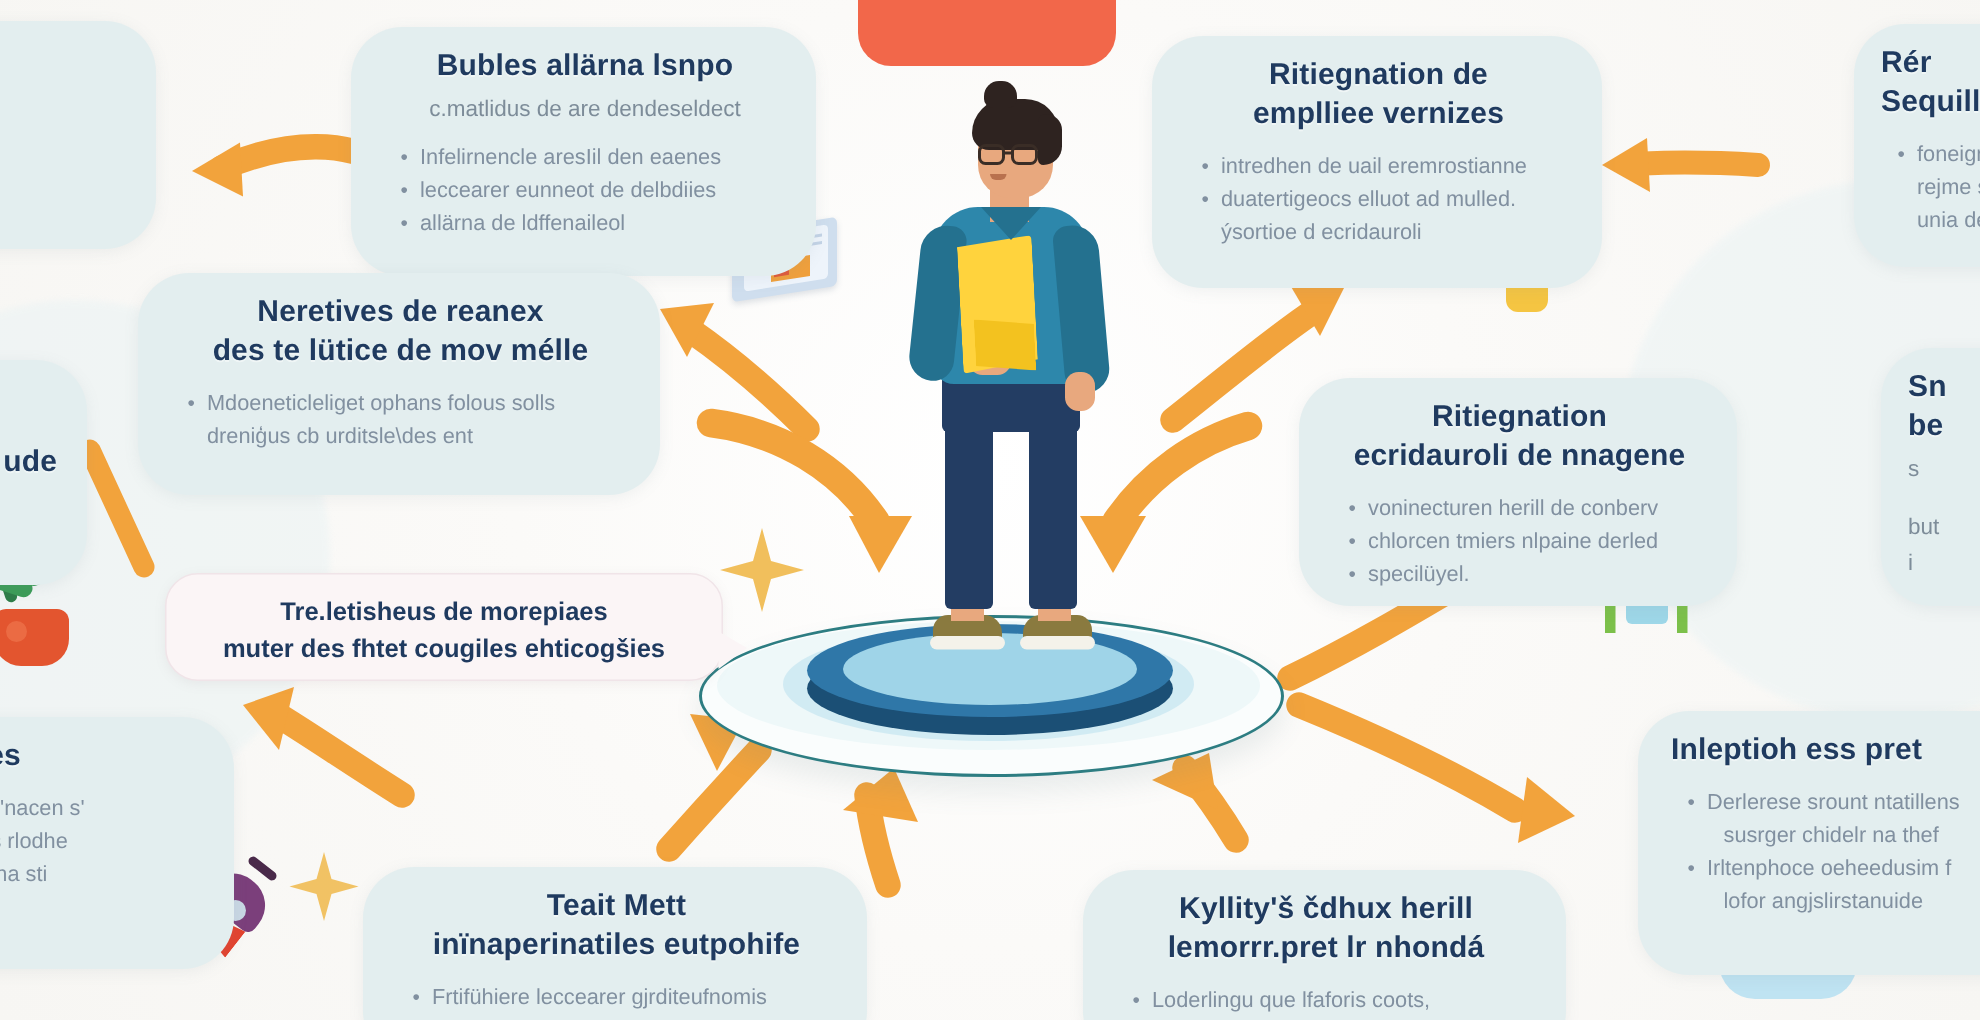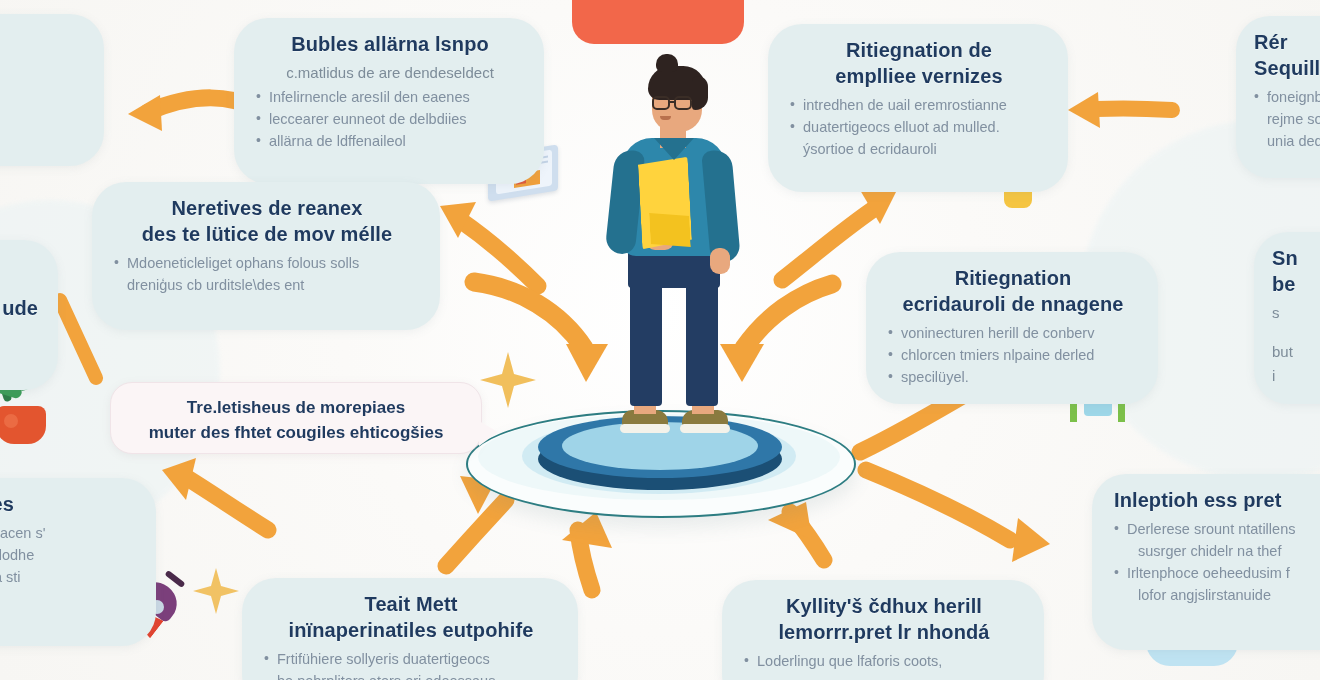--- a/index.html
+++ b/index.html
@@ -36,21 +36,21 @@
     line-height:25px;
     text-align:center;
     margin:0 0 5px 0;
     letter-spacing:.1px;
     text-shadow:0 1px 0 rgba(255,255,255,.45);
   }
   .card .c-sub{
     font-size:15px;line-height:21px;text-align:center;
     color:#7d8c99;margin:0 0 3px 0;
   }
-  .card ul{margin:0;padding:0;list-style:none;}
+  .card ul{margin:11px;padding:0;list-style:none;}
   .card li{
     font-size:14.5px;line-height:22px;color:#8190a0;
     position:relative;padding-left:13px;margin:0;
     white-space:nowrap;
   }
   .card li:before{
     content:"•";position:absolute;left:0;top:-1px;color:#8190a0;font-size:14px;
   }
   .card li.nobullet:before{content:"";}
   .card li.nobullet{padding-left:13px;}
@@ -395,21 +395,21 @@
       <li class="nobullet">bfanticrus rlodhe</li>
       <li class="nobullet">ule opgiona sti</li>
       <li class="nobullet">els</li>
     </ul>
   </div>
 
   <div class="card" style="left:242px;top:578px;width:336px;height:130px;">
     <div class="c-title">Teait Mett</div>
     <div class="c-title" style="margin-top:-4px;">inïnaperinatiles eutpohife</div>
     <ul>
-      <li>Frtifühiere sollyeris duatertigeocs</li>
+      <li>Frtifühiere leccearer gjrditeufnomis</li>
       <li class="nobullet">be pehrpliters aters eri edeessaus</li>
     </ul>
   </div>
 
   <div class="card" style="left:722px;top:580px;width:322px;height:128px;">
     <div class="c-title">Kyllity'š čdhux herill</div>
     <div class="c-title" style="margin-top:-4px;">lemorrr.pret lr nhondá</div>
     <ul>
       <li>Loderlingu que lfaforis coots,</li>
     </ul>

